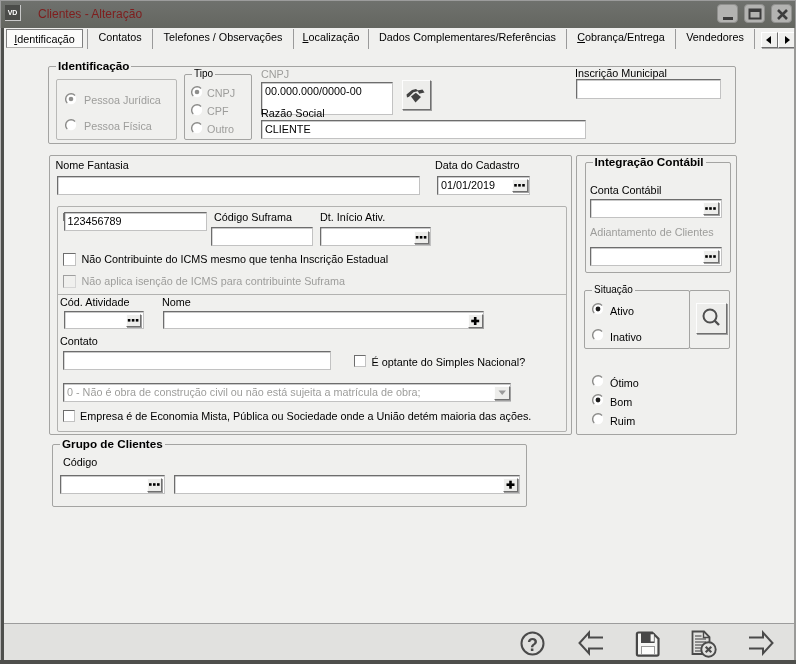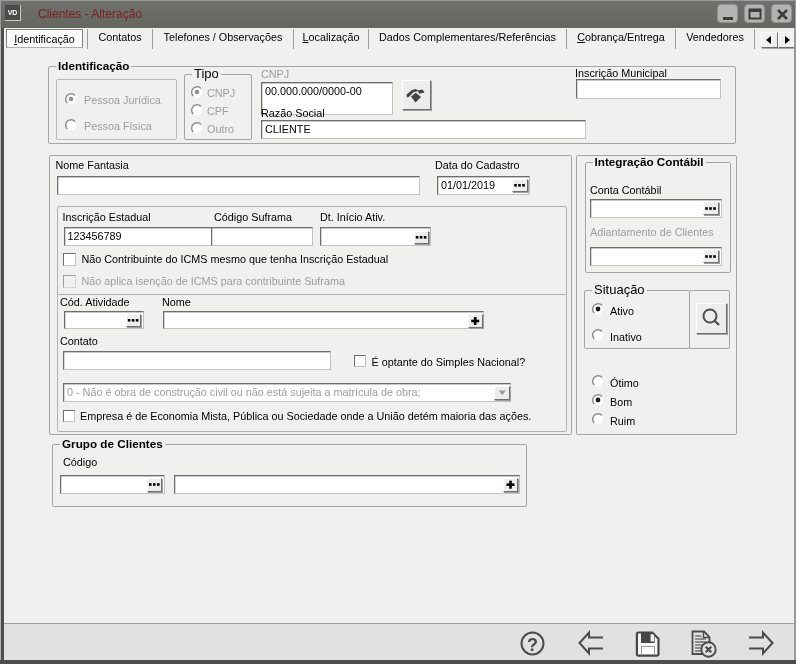--- a/index.html
+++ b/index.html
@@ -17,21 +17,21 @@
 
 #tabs{position:absolute;left:0;top:28px;width:796px;height:22px}
 .tab{position:absolute;top:1px;height:19.5px;border-left:1px solid #9a9a9a;text-align:center;line-height:16.5px;white-space:nowrap}
 #atab{position:absolute;left:6px;top:0.5px;width:77px;height:19.5px;background:#fbfbfa;border:1px solid #7e7e7e;border-bottom-color:#b0b0ae;text-align:center;line-height:18px}
 .spin{position:absolute;top:4px;width:17px;height:16px;background:#f0f0ee;border:1px solid;border-color:#fff #6f6f6f #6f6f6f #fff;box-shadow:1px 1px 0 #a9a9a9;text-align:center}
 
 .lbl{position:absolute;white-space:nowrap;line-height:12px}
 .dis{color:#9d9d9b}
 .grp{position:absolute;border:1px solid #a4a4a2;border-radius:2px}
 .cap{position:absolute;top:-7px;left:7px;background:#f0f0ee;padding:0 2px;line-height:12px;white-space:nowrap;font-size:11.7px}
-.cap:not(.b){font-size:13px}
+.cap:not(.b){font-size:10px}
 .b{font-weight:bold}
 .inp{position:absolute;background:#fff;border:1px solid;border-color:#6d6d6d #c2c2c2 #c2c2c2 #6d6d6d;box-shadow:inset 0 1px 0 rgba(120,120,120,.4),inset 1px 0 0 rgba(120,120,120,.3);padding:2px 3px;line-height:12px;white-space:nowrap;overflow:hidden}
 .btn{position:absolute;background:#ededeb;border:1px solid;border-color:#fdfdfd #707070 #707070 #fdfdfd;box-shadow:1px 1px 0 #9f9f9f;text-align:center}
 .chk{position:absolute;width:13px;height:13px;background:#fff;border:1px solid;border-color:#6d6d6d #c2c2c2 #c2c2c2 #6d6d6d}
 .chk.dis{background:#f0f0ee;border-color:#9f9f9f #d5d5d5 #d5d5d5 #9f9f9f}
 svg.rad{position:absolute}
 
 #tool{position:absolute;left:1px;top:623px;width:794px;height:38px;background:#e1e1df;border-top:1px solid #9c9c9c}
 </style>
 </head>
@@ -133,21 +133,21 @@
   <div class="btn" style="left:512px;top:178.5px;width:15.5px;height:13px"><svg width="14" height="11">
         <g fill="#000">
           <rect x="1.2" y="4" width="2.6" height="2.6"></rect>
           <rect x="5.2" y="4" width="2.6" height="2.6"></rect>
           <rect x="9.2" y="4" width="2.6" height="2.6"></rect>
         </g>
       </svg></div>
 
   <div style="position:absolute;left:57px;top:294px;width:509px;height:1px;background:#b2b2b0"></div>
   <div class="lbl" style="left:62.5px;top:210.5px">Inscrição Estadual</div>
-  <div class="inp" style="left:63.5px;top:227px;width:156px;height:19px">123456789</div>
+  <div class="inp" style="left:63.5px;top:212px;width:143px;height:19px">123456789</div>
   <div class="lbl" style="left:214px;top:210.5px">Código Suframa</div>
   <div class="inp" style="left:210.5px;top:227px;width:102px;height:19px"></div>
   <div class="lbl" style="left:320px;top:210.5px">Dt. Início Ativ.</div>
   <div class="inp" style="left:320px;top:227px;width:111px;height:19px"></div>
   <div class="btn" style="left:414px;top:230.5px;width:15px;height:13px"><svg width="13" height="11">
         <g fill="#000">
           <rect x="0.8" y="4" width="2.6" height="2.6"></rect>
           <rect x="4.8" y="4" width="2.6" height="2.6"></rect>
           <rect x="8.8" y="4" width="2.6" height="2.6"></rect>
         </g>

